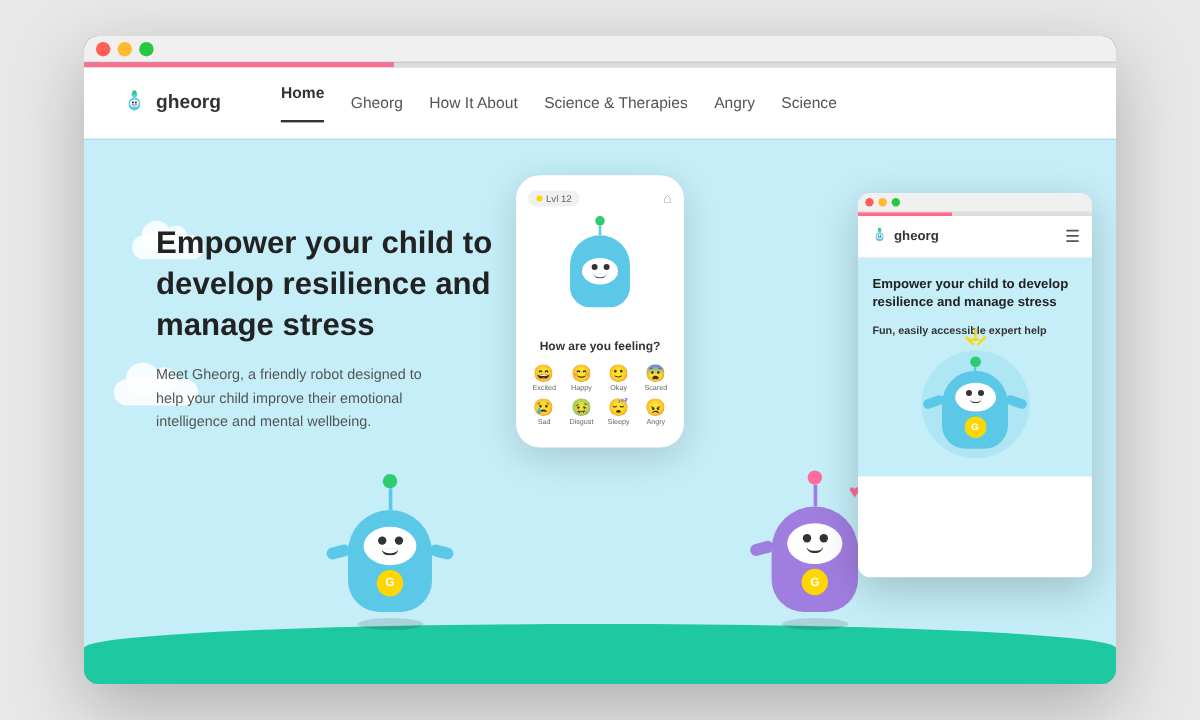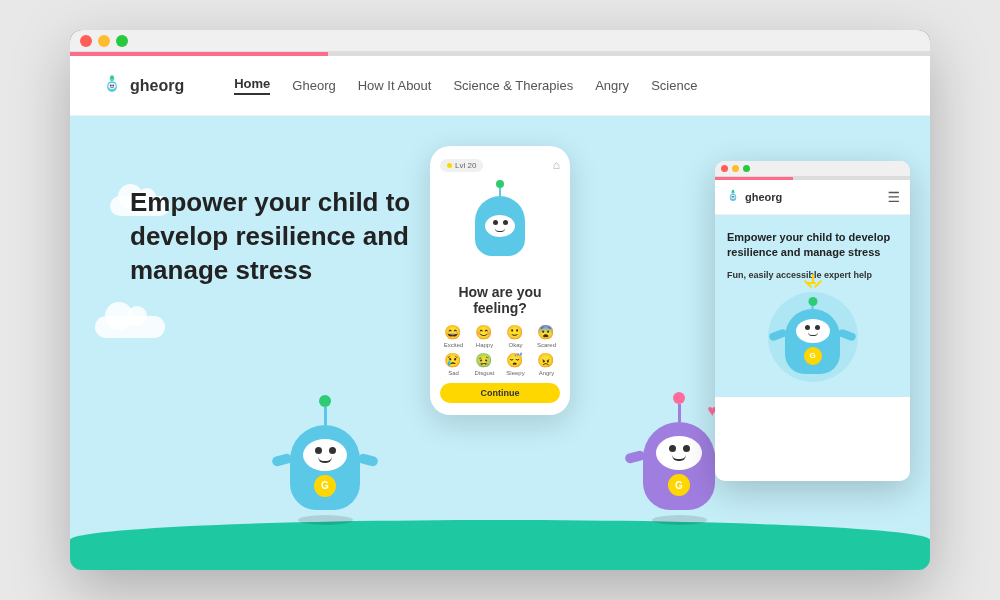--- a/index.html
+++ b/index.html
@@ -85,21 +85,21 @@
       font-size: 13px;
       color: #555;
       text-decoration: none;
       cursor: pointer;
     }
 
     .nav-link.active {
       color: #333;
       font-weight: 600;
       border-bottom: 2px solid #333;
-      padding-bottom: 2px;
+      padding-bottom: 15px;
     }
 
     .try-btn {
       background: #1ec8a0;
       color: #fff;
       border: none;
       padding: 9px 18px;
       border-radius: 5px;
       font-size: 12px;
       font-weight: 700;
@@ -287,21 +287,21 @@
     }
 
     .phone-smile {
       width: 10px;
       height: 4px;
       border-bottom: 1.5px solid #333;
       border-radius: 0 0 5px 5px;
     }
 
     .phone-question {
-      font-size: 14px;
+      font-size: 10px;
       font-weight: 600;
       color: #333;
       text-align: center;
       margin-bottom: 8px;
       margin-top: 28px;
     }
 
     .emotions-grid {
       display: grid;
       grid-template-columns: repeat(4, 1fr);
@@ -471,20 +471,21 @@
   </div>
 
   <div class="hero">
 
     <div class="cloud cloud1"></div>
     <div class="cloud cloud2"></div>
     <div class="cloud cloud3"></div>
 
     <div class="hero-text">
       <h1 class="hero-title">Empower your child to develop resilience and manage stress</h1>
+      <p class="hero-desc">Meet Gheorg, a friendly robot designed to help your child improve their emotional intelligence and mental wellbeing.</p>
     </div>
 
     <div style="position:absolute; left:220px; bottom:45px; z-index:3; display:flex; flex-direction:column; align-items:center;">
       <div style="width:12px;height:12px;background:#2ecc71;border-radius:50%;margin-bottom:0;"></div>
       <div style="width:3px;height:18px;background:#5bc8e8;"></div>
       <div style="width:70px;height:85px;background:#5bc8e8;border-radius:40px 40px 30px 30px;position:relative;display:flex;flex-direction:column;align-items:center;justify-content:center;gap:4px;">
 
         <div style="position:absolute;left:-18px;top:30px;width:20px;height:10px;background:#5bc8e8;border-radius:5px;transform:rotate(-15deg);"></div>
         <div style="position:absolute;right:-18px;top:30px;width:20px;height:10px;background:#5bc8e8;border-radius:5px;transform:rotate(15deg);"></div>
         <div style="width:44px;height:32px;background:white;border-radius:50%;position:relative;display:flex;flex-direction:column;align-items:center;justify-content:center;gap:3px;">
@@ -496,21 +497,21 @@
         </div>
         <div style="width:22px;height:22px;background:#ffd700;border-radius:50%;display:flex;align-items:center;justify-content:center;font-size:10px;font-weight:700;color:white;">G</div>
       </div>
       <div style="width:55px;height:10px;background:rgba(0,0,0,0.12);border-radius:50%;margin-top:5px;"></div>
     </div>
 
     <div class="phone-mockup">
       <div class="phone-top">
         <div class="lvl-badge">
           <div class="lvl-dot"></div>
-          <span>Lvl 20</span>
+          <span>Lvl 12</span>
         </div>
         <span class="home-icon-phone">⌂</span>
       </div>
 
       
       <div style="position:relative;width:50px;margin:0 auto 8px;">
         <div style="width:8px;height:8px;background:#2ecc71;border-radius:50%;margin:0 auto;"></div>
         <div style="width:2px;height:8px;background:#5bc8e8;margin:0 auto;"></div>
         <div class="phone-robot">
           <div class="phone-robot-face">
@@ -553,21 +554,20 @@
         <div class="emotion-item">
           <span class="emotion-emoji">😴</span>
           <span class="emotion-label">Sleepy</span>
         </div>
         <div class="emotion-item">
           <span class="emotion-emoji">😠</span>
           <span class="emotion-label">Angry</span>
         </div>
       </div>
 
-      <button class="continue-btn">Continue</button>
     </div>
 
     <div style="position:absolute; right:215px; bottom:45px; z-index:3; display:flex; flex-direction:column; align-items:center;">
       <div style="width:12px;height:12px;background:#ff6b9d;border-radius:50%;margin-bottom:0;"></div>
       <div style="width:3px;height:18px;background:#a07ee0;"></div>
       <div style="width:72px;height:88px;background:#a07ee0;border-radius:40px 40px 30px 30px;position:relative;display:flex;flex-direction:column;align-items:center;justify-content:center;gap:4px;">
 
         <span style="position:absolute;top:-20px;right:-2px;font-size:16px;color:#ff6b9d;">♥</span>
 
         <div style="position:absolute;left:-18px;top:30px;width:20px;height:10px;background:#a07ee0;border-radius:5px;transform:rotate(-15deg);"></div>

